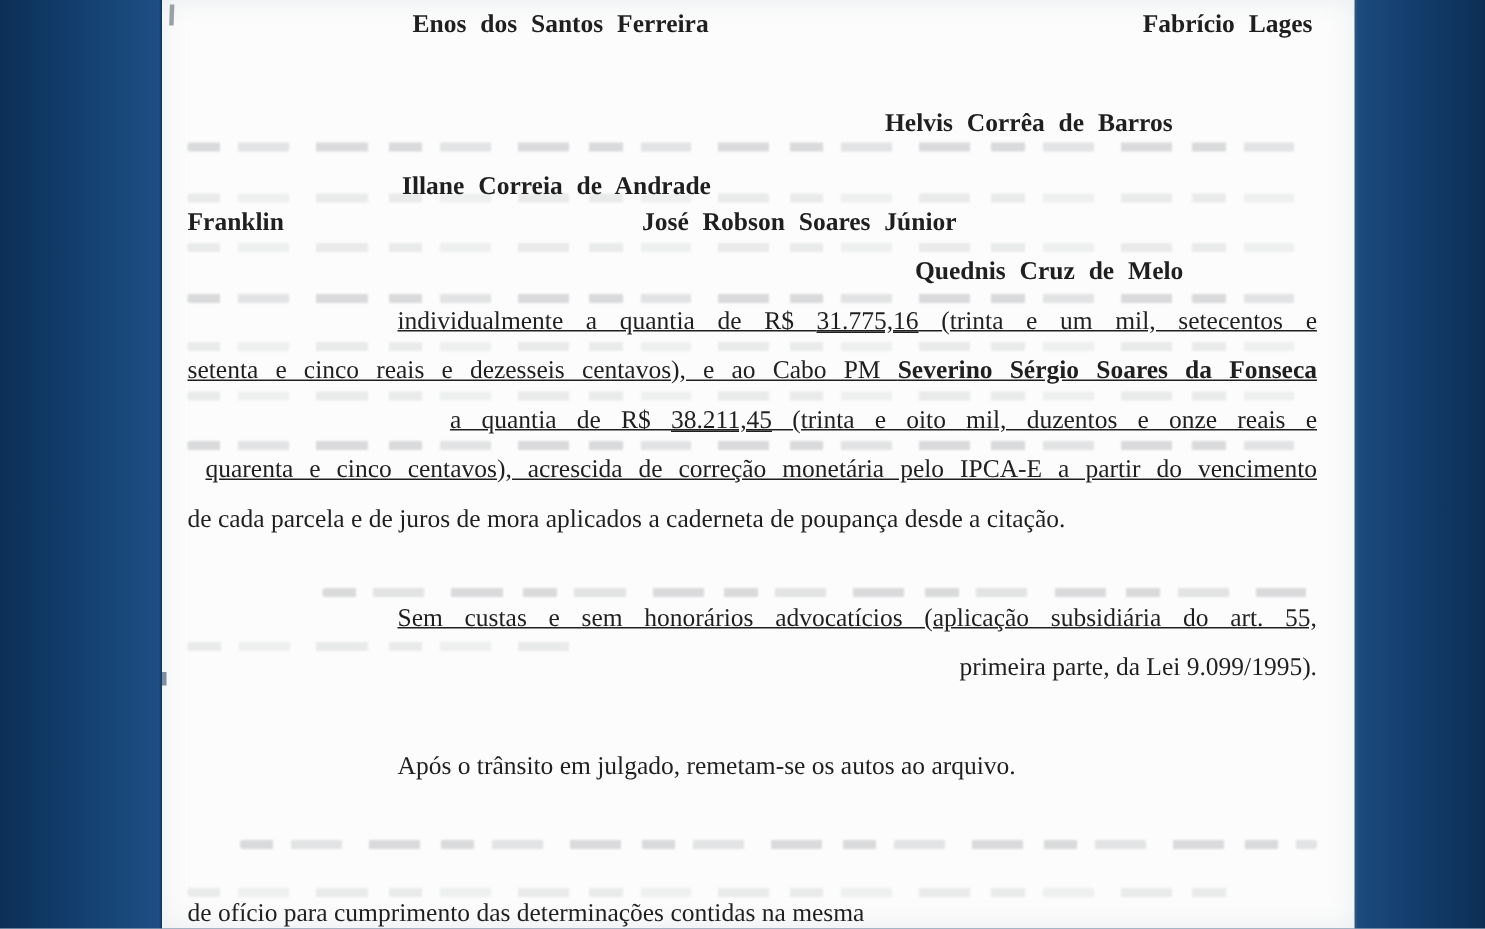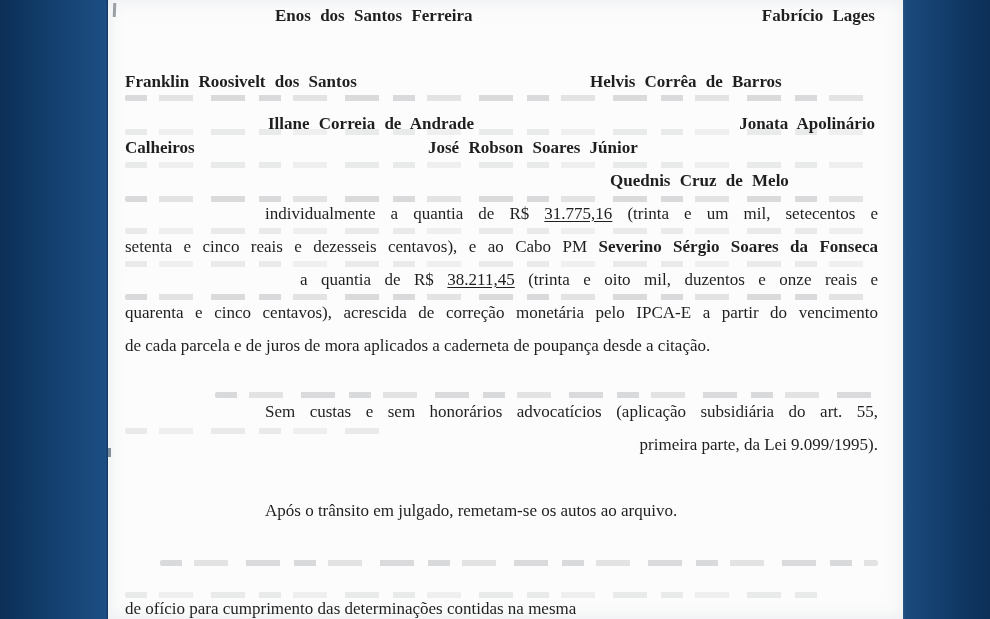--- a/index.html
+++ b/index.html
@@ -30,25 +30,25 @@
   }
   .names{font-weight:bold;word-spacing:5px;white-space:nowrap;}
   .names .seg{position:absolute;top:0;white-space:nowrap;}
   .l1{top:4px}   .l1 .s1{left:150px} .l1 .s2{right:3px}
   .l2{top:37px}  .l2 .s1{left:0}     .l2 .s2{left:310px}
   .l3{top:70px}  .l3 .s1{left:0}     .l3 .s2{left:465px}
   .l4{top:112px} .l4 .s1{left:143px} .l4 .s2{right:3px}
   .l5{top:136px} .l5 .s1{left:0}     .l5 .s2{left:303px}
   .l6{top:169px} .l6 .s1{left:0}     .l6 .s2{left:485px}
   .body-line{white-space:normal;}
-  .just{text-align:justify;text-align-last:justify;}
+  .just{text-align:justify;text-align-last:justify;text-decoration:underline;}
   .l7{top:202px;padding-left:140px;}
   .l8{top:235px;}
   .l9{top:268px;padding-left:175px;}
-  .l10{top:301px;}
+  .l10{top:301px;margin-left:12px;}
   .l11{top:334px;}
   .l12{top:400px;padding-left:140px;}
   .l13{top:433px;text-align:right;}
   .l14{top:499px;padding-left:140px;}
   .l15{top:564px;padding-left:140px;}
   .l16{top:597px;}
   .u{text-decoration:underline;text-underline-offset:2px;}
   .bseg{font-weight:bold;}
   .smudge{
     position:absolute;height:6px;border-radius:2px;
@@ -86,29 +86,27 @@
     <div class="smudge" style="top:392px;left:107px;width:663px"></div>
     <div class="smudge light" style="top:428px;left:17px;width:260px"></div>
     <div class="smudge" style="top:560px;left:52px;width:718px"></div>
     <div class="smudge light" style="top:592px;left:17px;width:700px"></div>
 
     <div class="line names l1">
       <span class="seg s1">Enos dos Santos Ferreira</span>
       <span class="seg s2">Fabrício Lages</span>
     </div>
     <div class="line names l3">
-      <span class="seg s1">Franklin Roosivelt dos Santos</span>
       <span class="seg s2">Helvis Corrêa de Barros</span>
     </div>
     <div class="line names l4">
       <span class="seg s1">Illane Correia de Andrade</span>
-      <span class="seg s2">Jonata Apolinário</span>
     </div>
     <div class="line names l5">
-      <span class="seg s1">Calheiros</span>
+      <span class="seg s1">Franklin</span>
       <span class="seg s2">José Robson Soares Júnior</span>
     </div>
     <div class="line names l6">
       <span class="seg s2">Quednis Cruz de Melo</span>
     </div>
 
     <div class="line body-line just l7"><span>individualmente a quantia de R$ </span><span class="u">31.775,16</span><span> (trinta e um mil, setecentos e</span></div>
 
     <div class="line body-line just l8"><span>setenta e cinco reais e dezesseis centavos), e ao Cabo PM </span><span class="bseg">Severino Sérgio Soares da Fonseca</span></div>
 

